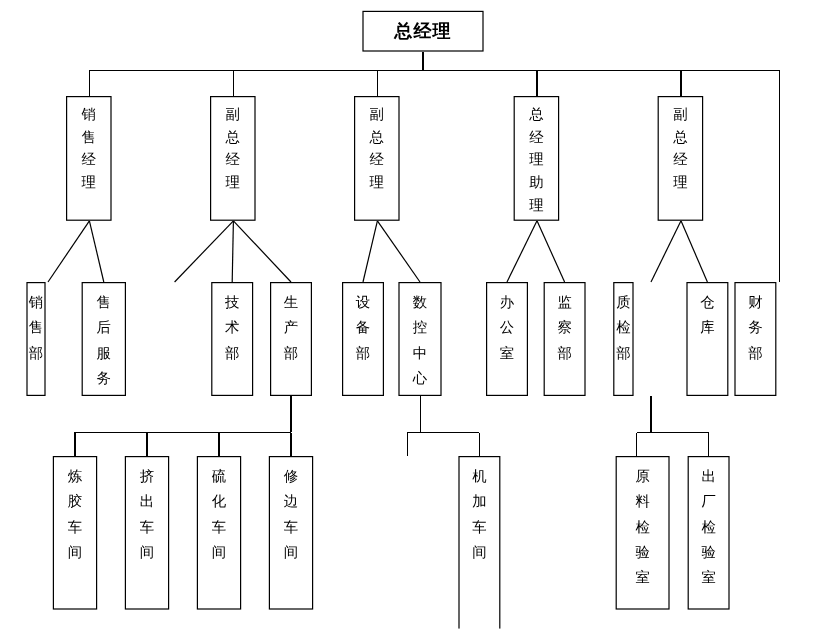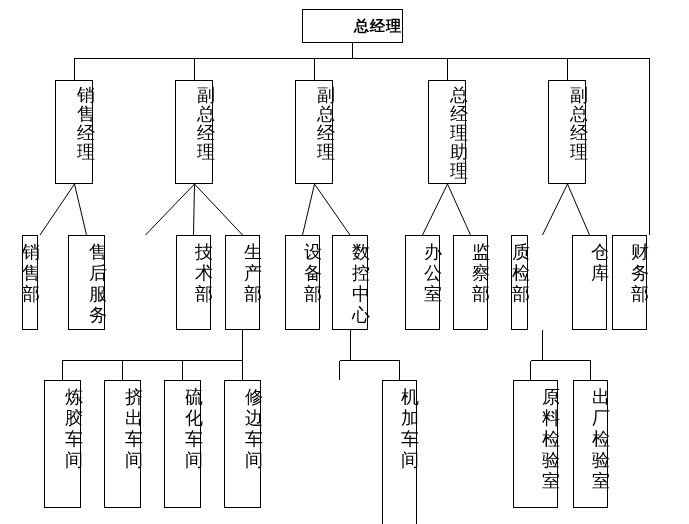--- a/index.html
+++ b/index.html
@@ -18,26 +18,26 @@
   }
   #connectors line { stroke: #000000; stroke-width: 1; }
   #connectors line.ortho { shape-rendering: crispEdges; }
   .node {
     position: absolute;
     box-sizing: border-box;
     border: 1px solid #000000;
     background: #ffffff;
     color: #000000;
     display: flex;
-    justify-content: flex-end;
+    justify-content: center;
   }
   .node .vtext {
     display: block;
     width: 15px;
-    font-size: 18px;
+    font-size: 12px;
     line-height: 21px;
     padding-top: 6px;
     text-align: center;
     word-break: break-all;
     line-break: anywhere;
     white-space: normal;
   }
   .node.l2 .vtext { line-height: 19px; padding-top: 5px; }
   .node.root {
     align-items: center;

